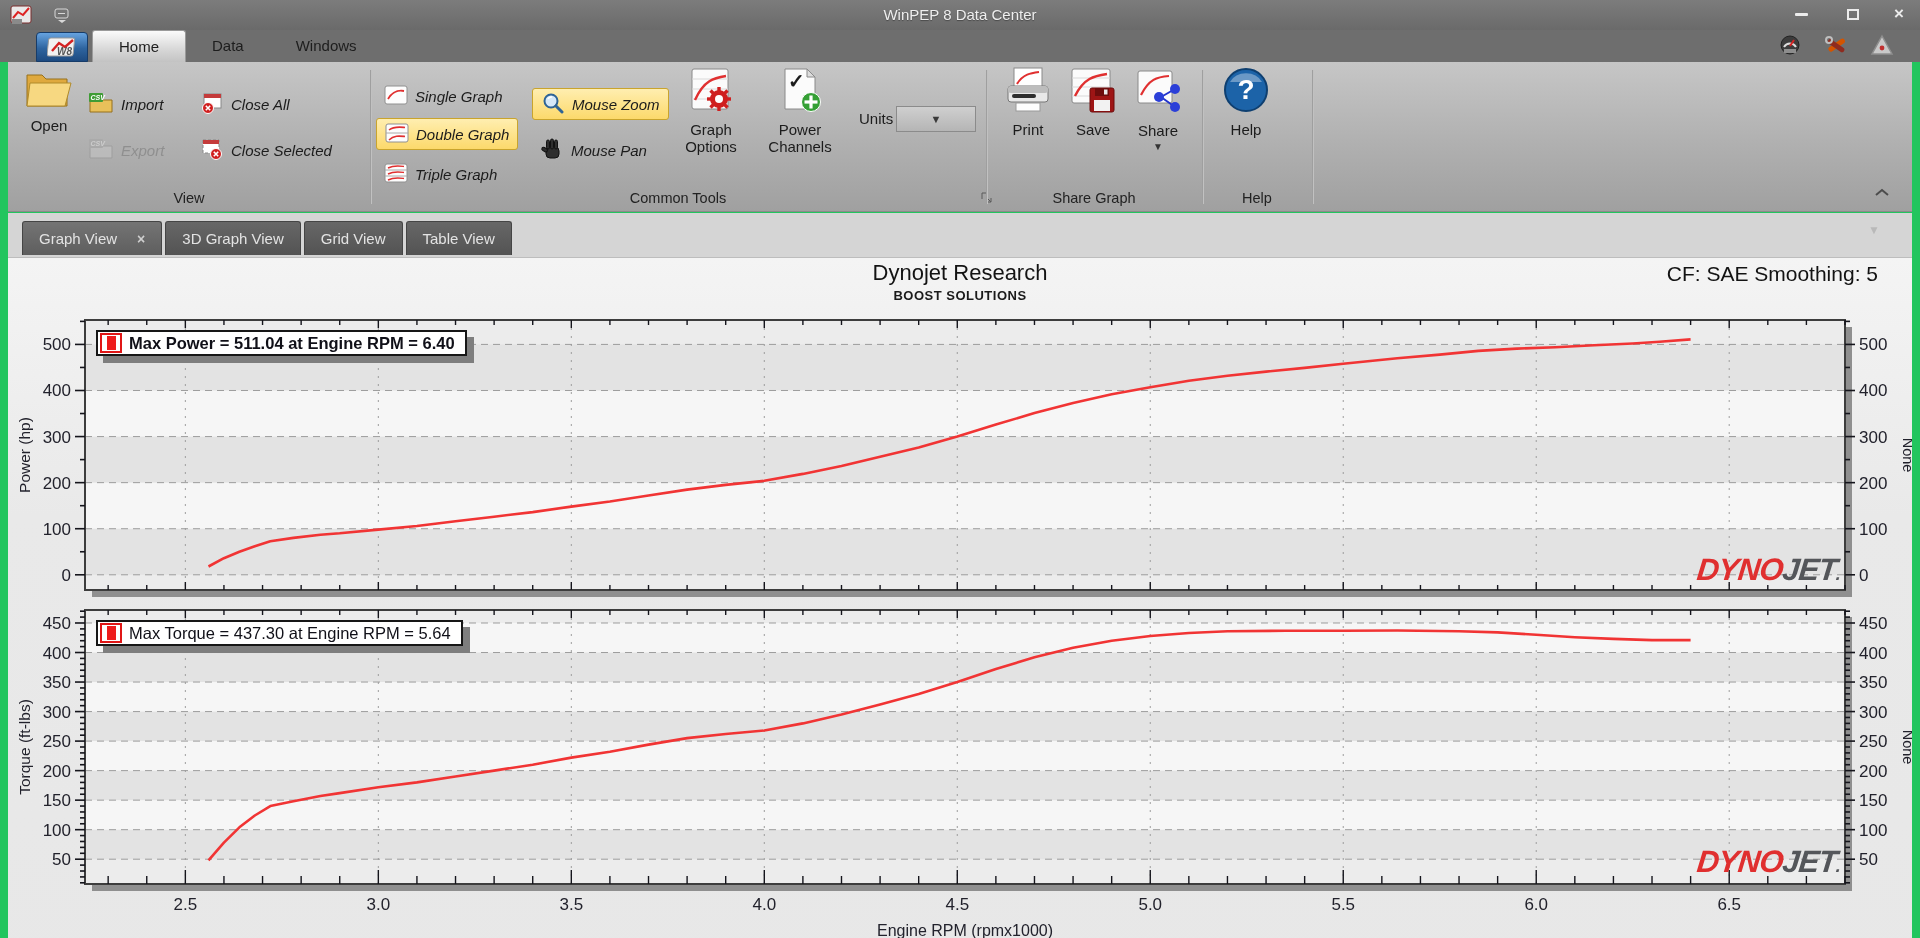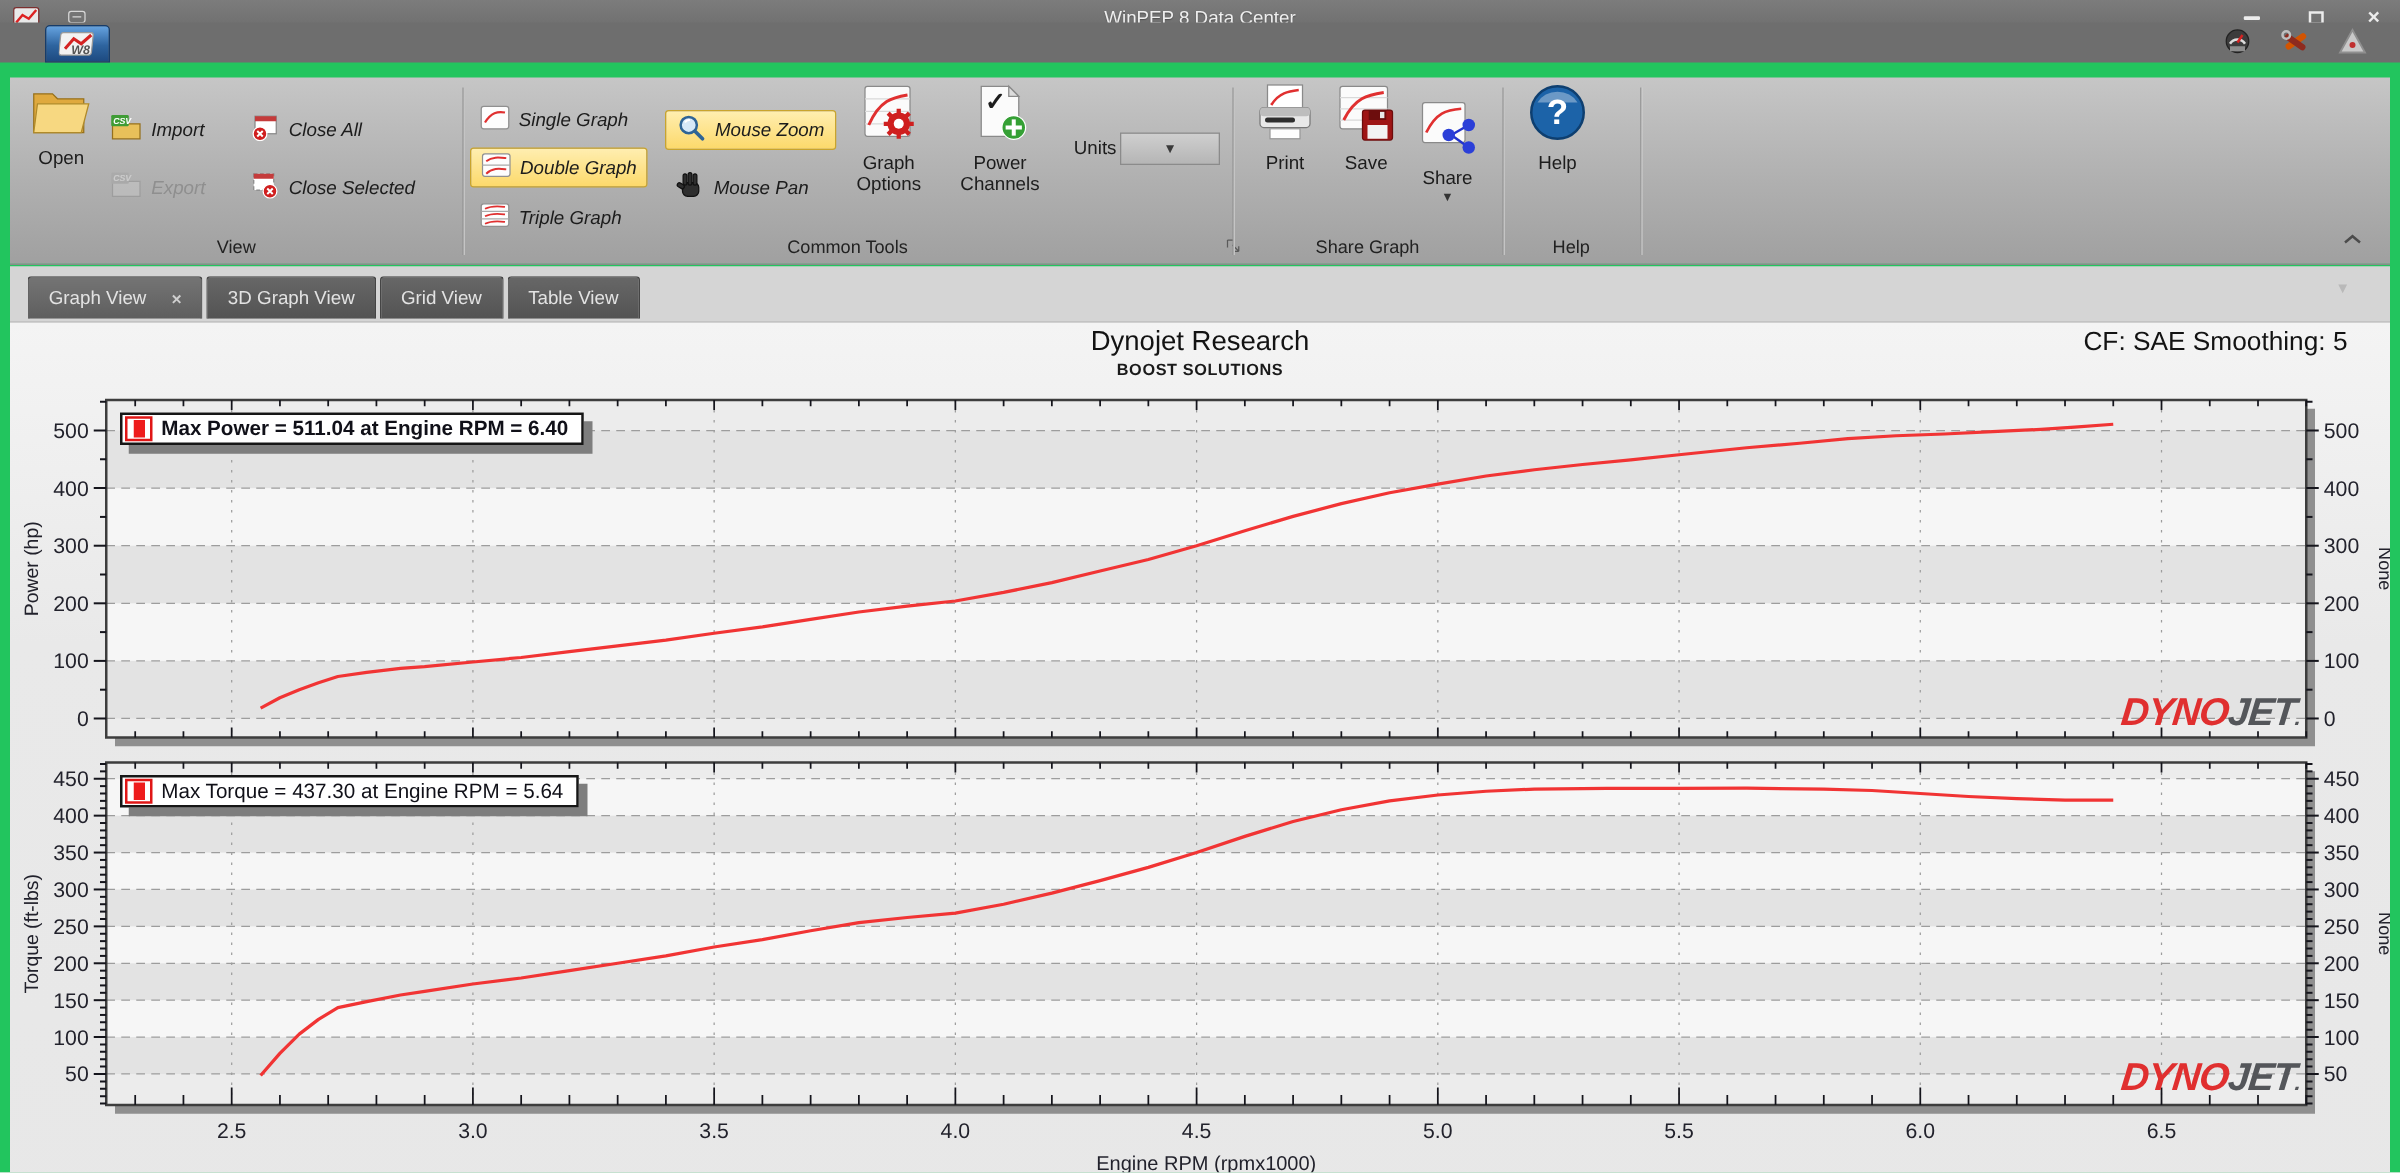--- a/index.html
+++ b/index.html
@@ -13,21 +13,21 @@
   .titlebar .title { position:absolute; left:0; right:0; top:6px; text-align:center;
     color:#efefef; font-size:15px; text-shadow:0 1px 1px rgba(0,0,0,.35); }
   .appicon16 { position:absolute; left:10px; top:4px; }
   .qat-arrow { position:absolute; left:54px; top:8px; width:16px; height:15px; }
   .winbtn { position:absolute; top:3px; width:30px; height:22px; display:flex; align-items:center; justify-content:center; color:#ececec; }
   .winbtn.min { left:1786px; } .winbtn.max { left:1838px; } .winbtn.close { left:1884px; font-size:17px; font-weight:bold; }
   .min-bar { width:13px; height:3px; background:#ececec; border-radius:1px; }
   .max-box { width:12px; height:11px; border:2px solid #ececec; }
 
   
-  .tabrow { position:absolute; left:0; top:18px; width:1920px; height:32px; background:#6e6e6e; }
+  .tabrow { position:absolute; left:0; top:30px; width:1920px; height:32px; background:#6e6e6e; }
   .appbtn { position:absolute; left:36px; top:2px; width:52px; height:30px;
     background:linear-gradient(#66a3e0,#2e649f 55%,#1d4a80); border:1px solid #173c69;
     border-radius:4px 4px 0 0; display:flex; align-items:center; justify-content:center; }
   .rtabs { position:absolute; left:92px; top:0; height:32px; display:flex; }
   .rtab { height:32px; padding:0 26px; line-height:32px; font-size:15px; color:#1d1d1d; }
   .rtab.active { background:linear-gradient(#fbfbfb,#d7d7d7 60%,#c3c3c3); border:1px solid #9a9a9a; border-bottom:none; border-radius:3px 3px 0 0; }
   .trayicons { position:absolute; top:4px; right:26px; display:flex; gap:22px; }
 
   
   .ribbon { position:absolute; left:8px; top:62px; width:1904px; height:150px;
@@ -112,20 +112,25 @@
   </div>
 
   <div class="tabrow">
     <div class="appbtn">
       <svg width="30" height="22">
           <rect x="2" y="2" width="26" height="18" rx="2" fill="#f2f2f2" stroke="#9a9a9a" transform="skewX(-6)"></rect>
           <polyline points="5,15 12,7 18,11 26,4" fill="none" stroke="#d42222" stroke-width="2.4"></polyline>
           <text x="10" y="19" font-size="10" font-weight="bold" fill="#555" font-style="italic">W8</text>
         </svg>
     </div>
+    <div class="rtabs" id="rtabs">
+        <div class="rtab active">Home</div>
+        <div class="rtab">Data</div>
+        <div class="rtab">Windows</div>
+      </div>
     <div class="trayicons">
       <span>
         <svg width="24" height="22">
             <circle cx="12" cy="11" r="9" fill="#3c3c3c" stroke="#222"></circle>
             <path d="M6 13 A7 7 0 0 1 18 13" fill="none" stroke="#dcdcdc" stroke-width="2"></path>
             <line x1="12" y1="12" x2="16" y2="6" stroke="#d42222" stroke-width="2"></line>
             <rect x="6" y="15" width="12" height="4" fill="#8d8d8d"></rect>
           </svg>
       </span>
       <span>
@@ -333,21 +338,21 @@
             <g>
               <rect x="22" y="22" width="24" height="24" rx="2" fill="#9e1515" stroke="#6d0d0d"></rect>
               <rect x="27" y="22" width="14" height="8" fill="#6d0d0d"></rect>
               <rect x="36" y="23.5" width="3.5" height="5" fill="#e9e9e9"></rect>
               <rect x="26" y="34" width="16" height="11" fill="#f2f2f2"></rect>
             </g>
           </svg>
       </span>
       <span class="blabel">Save</span>
     </div>
-    <div class="bigbtn" style="left:1120px; top:16px; width:60px;">
+    <div class="bigbtn" style="left:1120px; top:5px; width:60px;">
       <span>
         <svg width="50" height="48" viewBox="0 0 50 48">
             <rect x="5" y="4" width="34" height="32" rx="2" fill="#fbfbfb" stroke="#8a8a8a"></rect>
             <path d="M8 28 C16 12 24 10 36 9" fill="none" stroke="#e03030" stroke-width="2.2"></path>
             <g stroke="#2233cc" stroke-width="2">
               <line x1="28" y1="30" x2="42" y2="22"></line>
               <line x1="28" y1="30" x2="42" y2="40"></line>
             </g>
             <circle cx="42" cy="22" r="5" fill="#2b3fd8"></circle>
             <circle cx="26" cy="30" r="5" fill="#2b3fd8"></circle>

